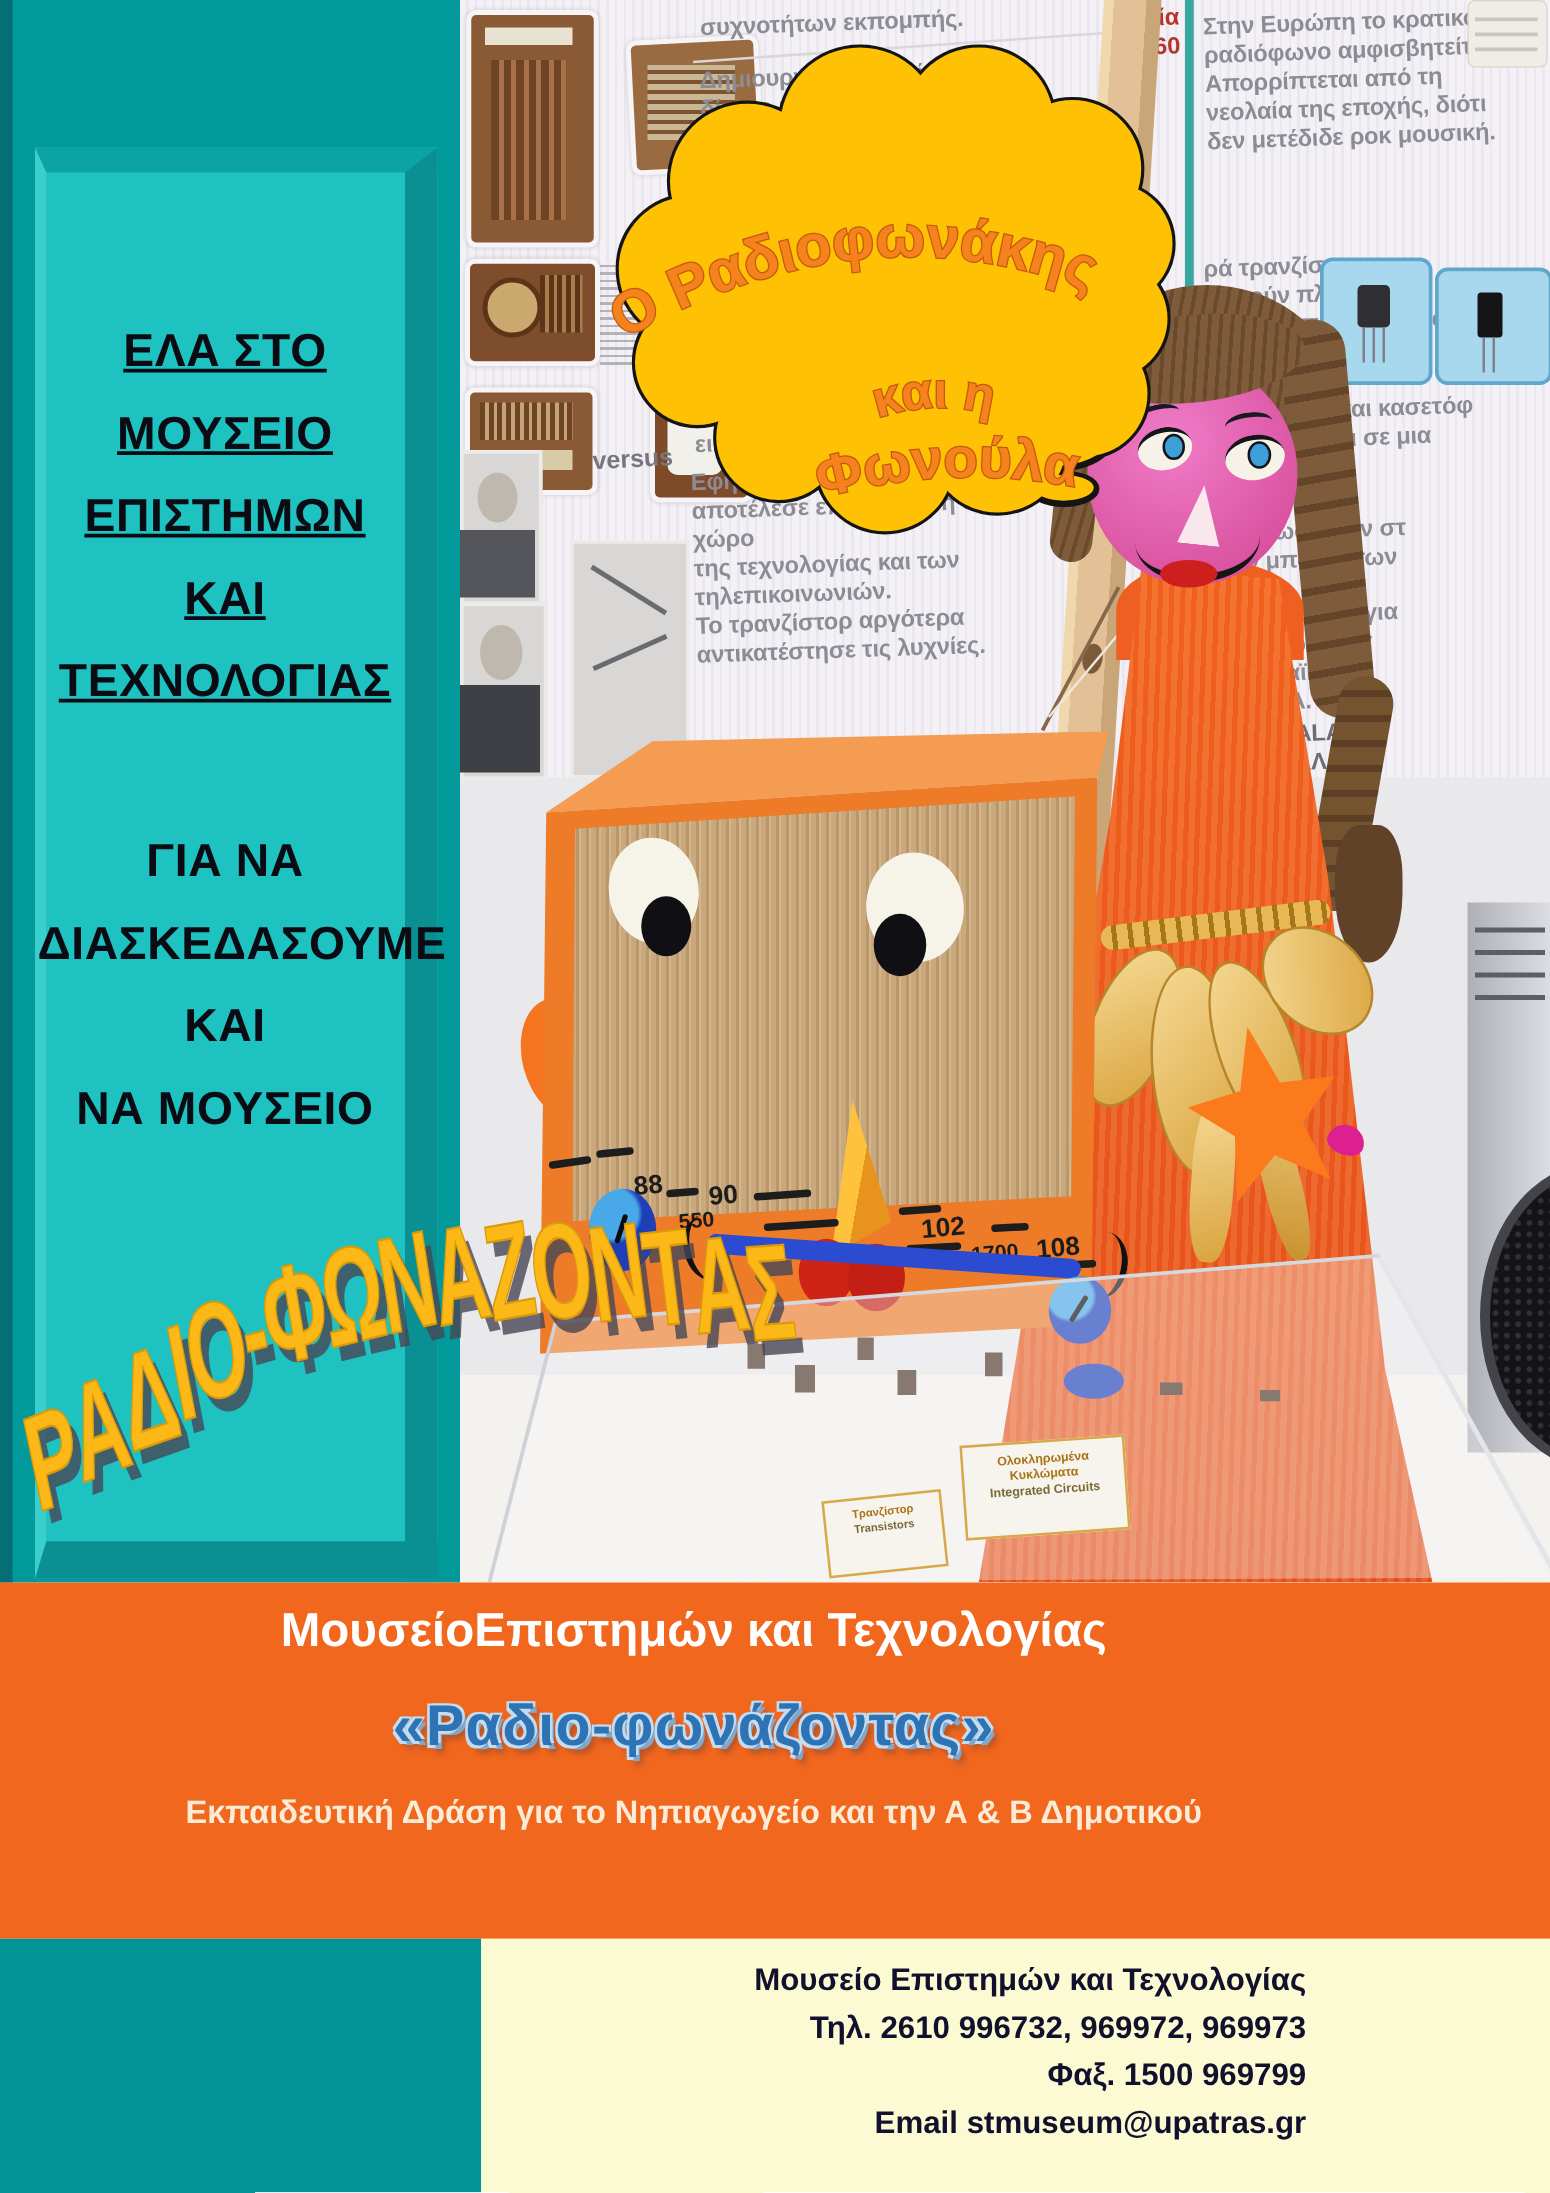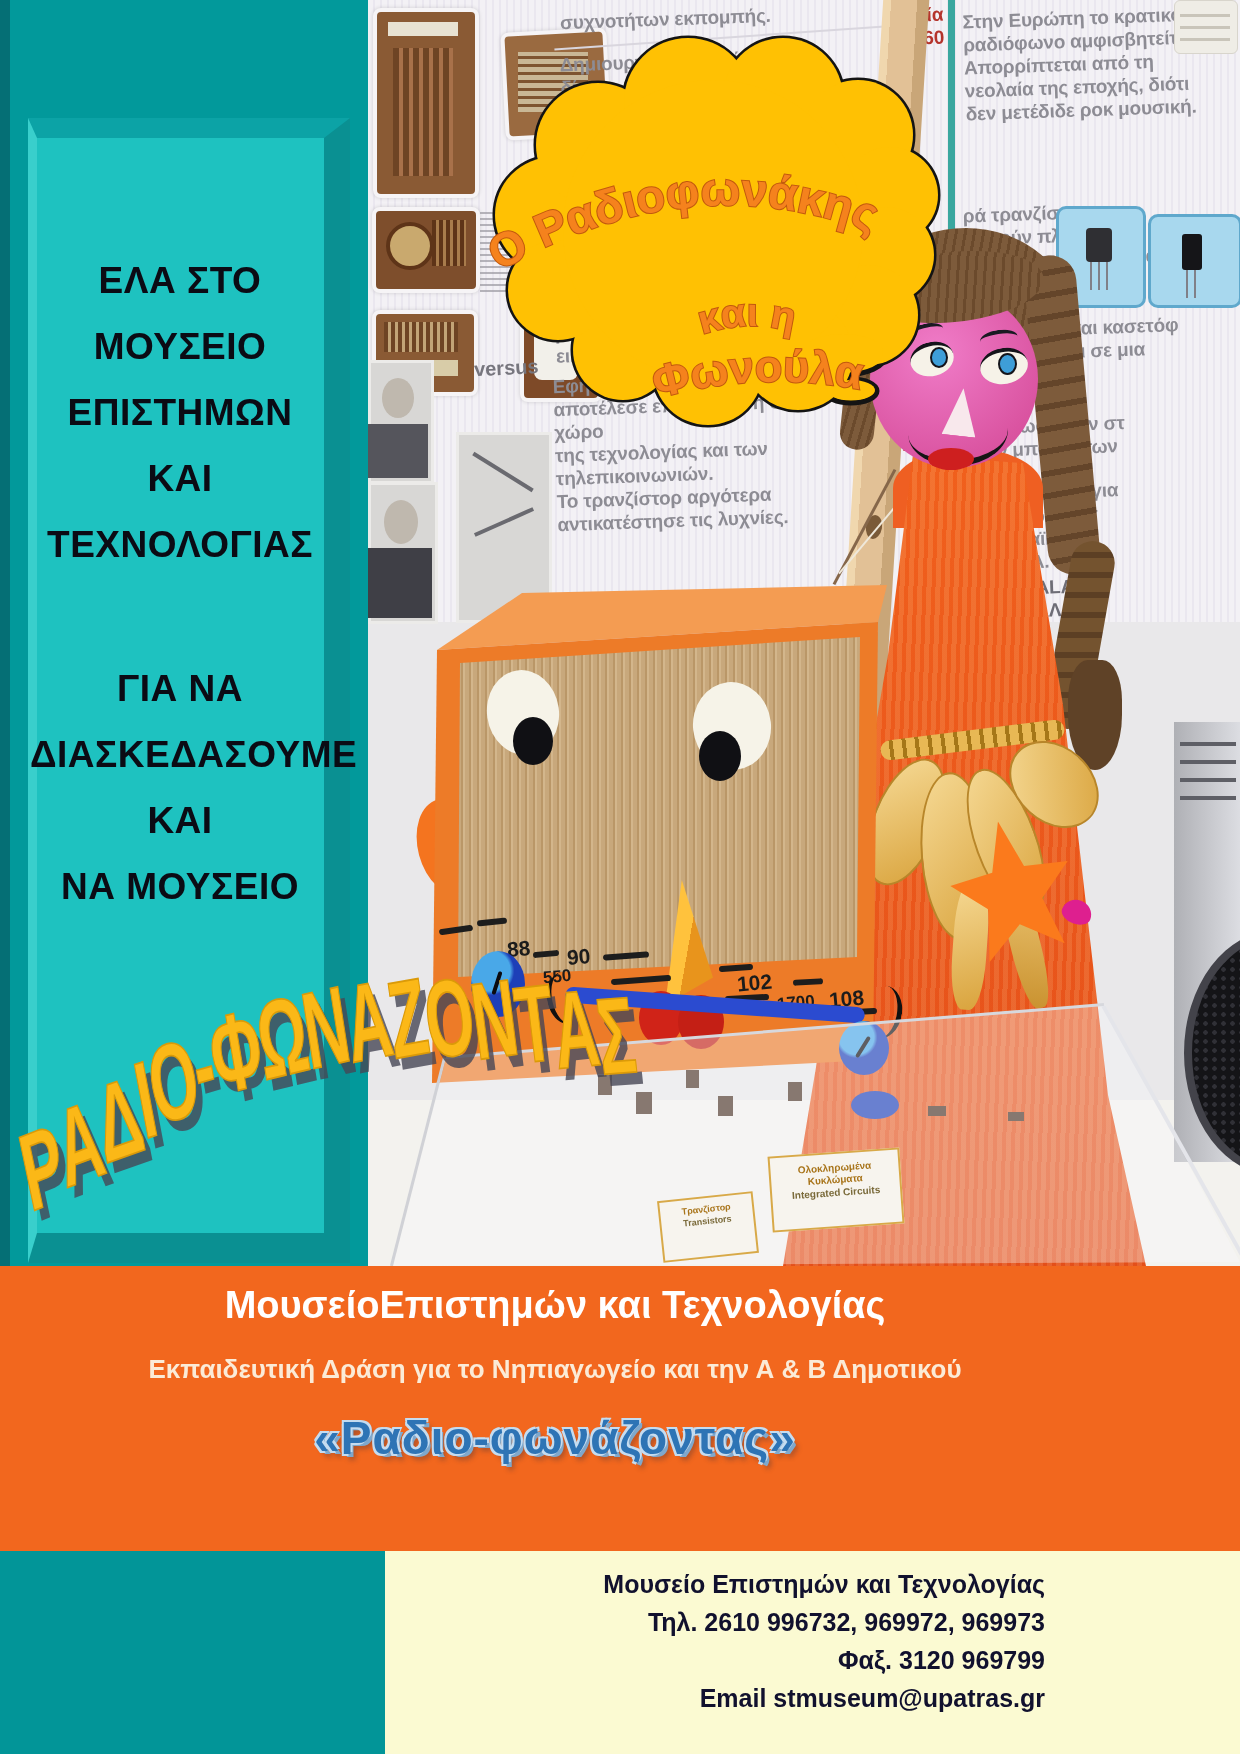--- a/index.html
+++ b/index.html
@@ -9,21 +9,21 @@
 
   
   #sidebar{left:0;top:0;width:368px;height:1266px;background:#02999B;}
   #sidebar-strip{left:0;top:0;width:10px;height:1266px;background:#056F75;}
   #panel{left:28px;top:118px;width:322px;height:1145px;box-sizing:border-box;
          background:#1EC2C0;
          border-top:20px solid #0CA3A6;border-left:9px solid #39CFCC;
          border-right:26px solid #0A9092;border-bottom:30px solid #0A9092;}
   .sb-text{left:30px;width:300px;text-align:center;color:#0B0B14;
            font-size:37px;font-weight:600;line-height:66px;white-space:pre-line;letter-spacing:0.5px;}
-  #sb1{top:248px;}
+  #sb1{top:248px;text-decoration:underline;}
   #sb2{top:656px;}
 
   
   #photo{left:368px;top:0;width:872px;height:1266px;overflow:hidden;
          background:linear-gradient(180deg,#EFEEF2 0 622px,#E9E8EA 622px 1100px,#F3F2EE 1100px);}
   #posterband{left:0;top:0;width:872px;height:622px;
          background:repeating-linear-gradient(90deg,#F3F1F5 0 5px,#EAE7EF 5px 7px);}
   .ptxt{color:#8D8C94;font-size:19px;line-height:23px;font-weight:600;
         white-space:pre-line;letter-spacing:-0.2px;transform:rotate(-2deg);}
   .pyear{color:#B5342C;font-weight:700;font-size:19px;line-height:23px;
@@ -482,24 +482,24 @@
       <text font-family="Liberation Sans, sans-serif" font-weight="bold" font-size="45" fill="#F5821D" stroke="#C2590E" stroke-width="2" paint-order="stroke" text-anchor="middle">
         <textPath href="#arc3" startOffset="50%">Φωνούλα</textPath>
       </text>
     </svg>
   </div>
 
   <div class="abs" id="wordart"><span style="display: inline-block; transform: translateY(30px) rotate(-5deg);">Ρ</span><span style="display: inline-block; transform: translateY(21.3px) rotate(-4.3deg);">Α</span><span style="display: inline-block; transform: translateY(12.9px) rotate(-3.7deg);">Δ</span><span style="display: inline-block; transform: translateY(5.3px) rotate(-3deg);">Ι</span><span style="display: inline-block; transform: translateY(-1.2px) rotate(-2.3deg);">Ο</span><span style="display: inline-block; transform: translateY(-6.4px) rotate(-1.7deg);">-</span><span style="display: inline-block; transform: translateY(-9.9px) rotate(-1deg);">Φ</span><span style="display: inline-block; transform: translateY(-11.8px) rotate(-0.3deg);">Ω</span><span style="display: inline-block; transform: translateY(-11.8px) rotate(0.3deg);">Ν</span><span style="display: inline-block; transform: translateY(-9.9px) rotate(1deg);">Α</span><span style="display: inline-block; transform: translateY(-6.4px) rotate(1.7deg);">Ζ</span><span style="display: inline-block; transform: translateY(-1.2px) rotate(2.3deg);">Ο</span><span style="display: inline-block; transform: translateY(5.3px) rotate(3deg);">Ν</span><span style="display: inline-block; transform: translateY(12.9px) rotate(3.7deg);">Τ</span><span style="display: inline-block; transform: translateY(21.3px) rotate(4.3deg);">Α</span><span style="display: inline-block; transform: translateY(30px) rotate(5deg);">Σ</span></div>
 
   <div class="abs" id="band">
     <div id="band-t1">ΜουσείοΕπιστημών και Τεχνολογίας</div>
+    <div id="band-prog">«Ραδιο-φωνάζοντας»</div>
     <div id="band-sub">Εκπαιδευτική Δράση για το Νηπιαγωγείο και την Α &amp; Β Δημοτικού</div>
-    <div id="band-prog">«Ραδιο-φωνάζοντας»</div>
   </div>
 
   <div class="abs" id="foot-teal"></div>
   <div class="abs" id="foot-cream"></div>
   <div class="abs" id="contact">Μουσείο Επιστημών και Τεχνολογίας
 Τηλ. 2610 996732, 969972, 969973
-Φαξ. 3120 969799
+Φαξ. 1500 969799
 Email stmuseum@upatras.gr</div>
 
 </div>
 
 </body></html>

